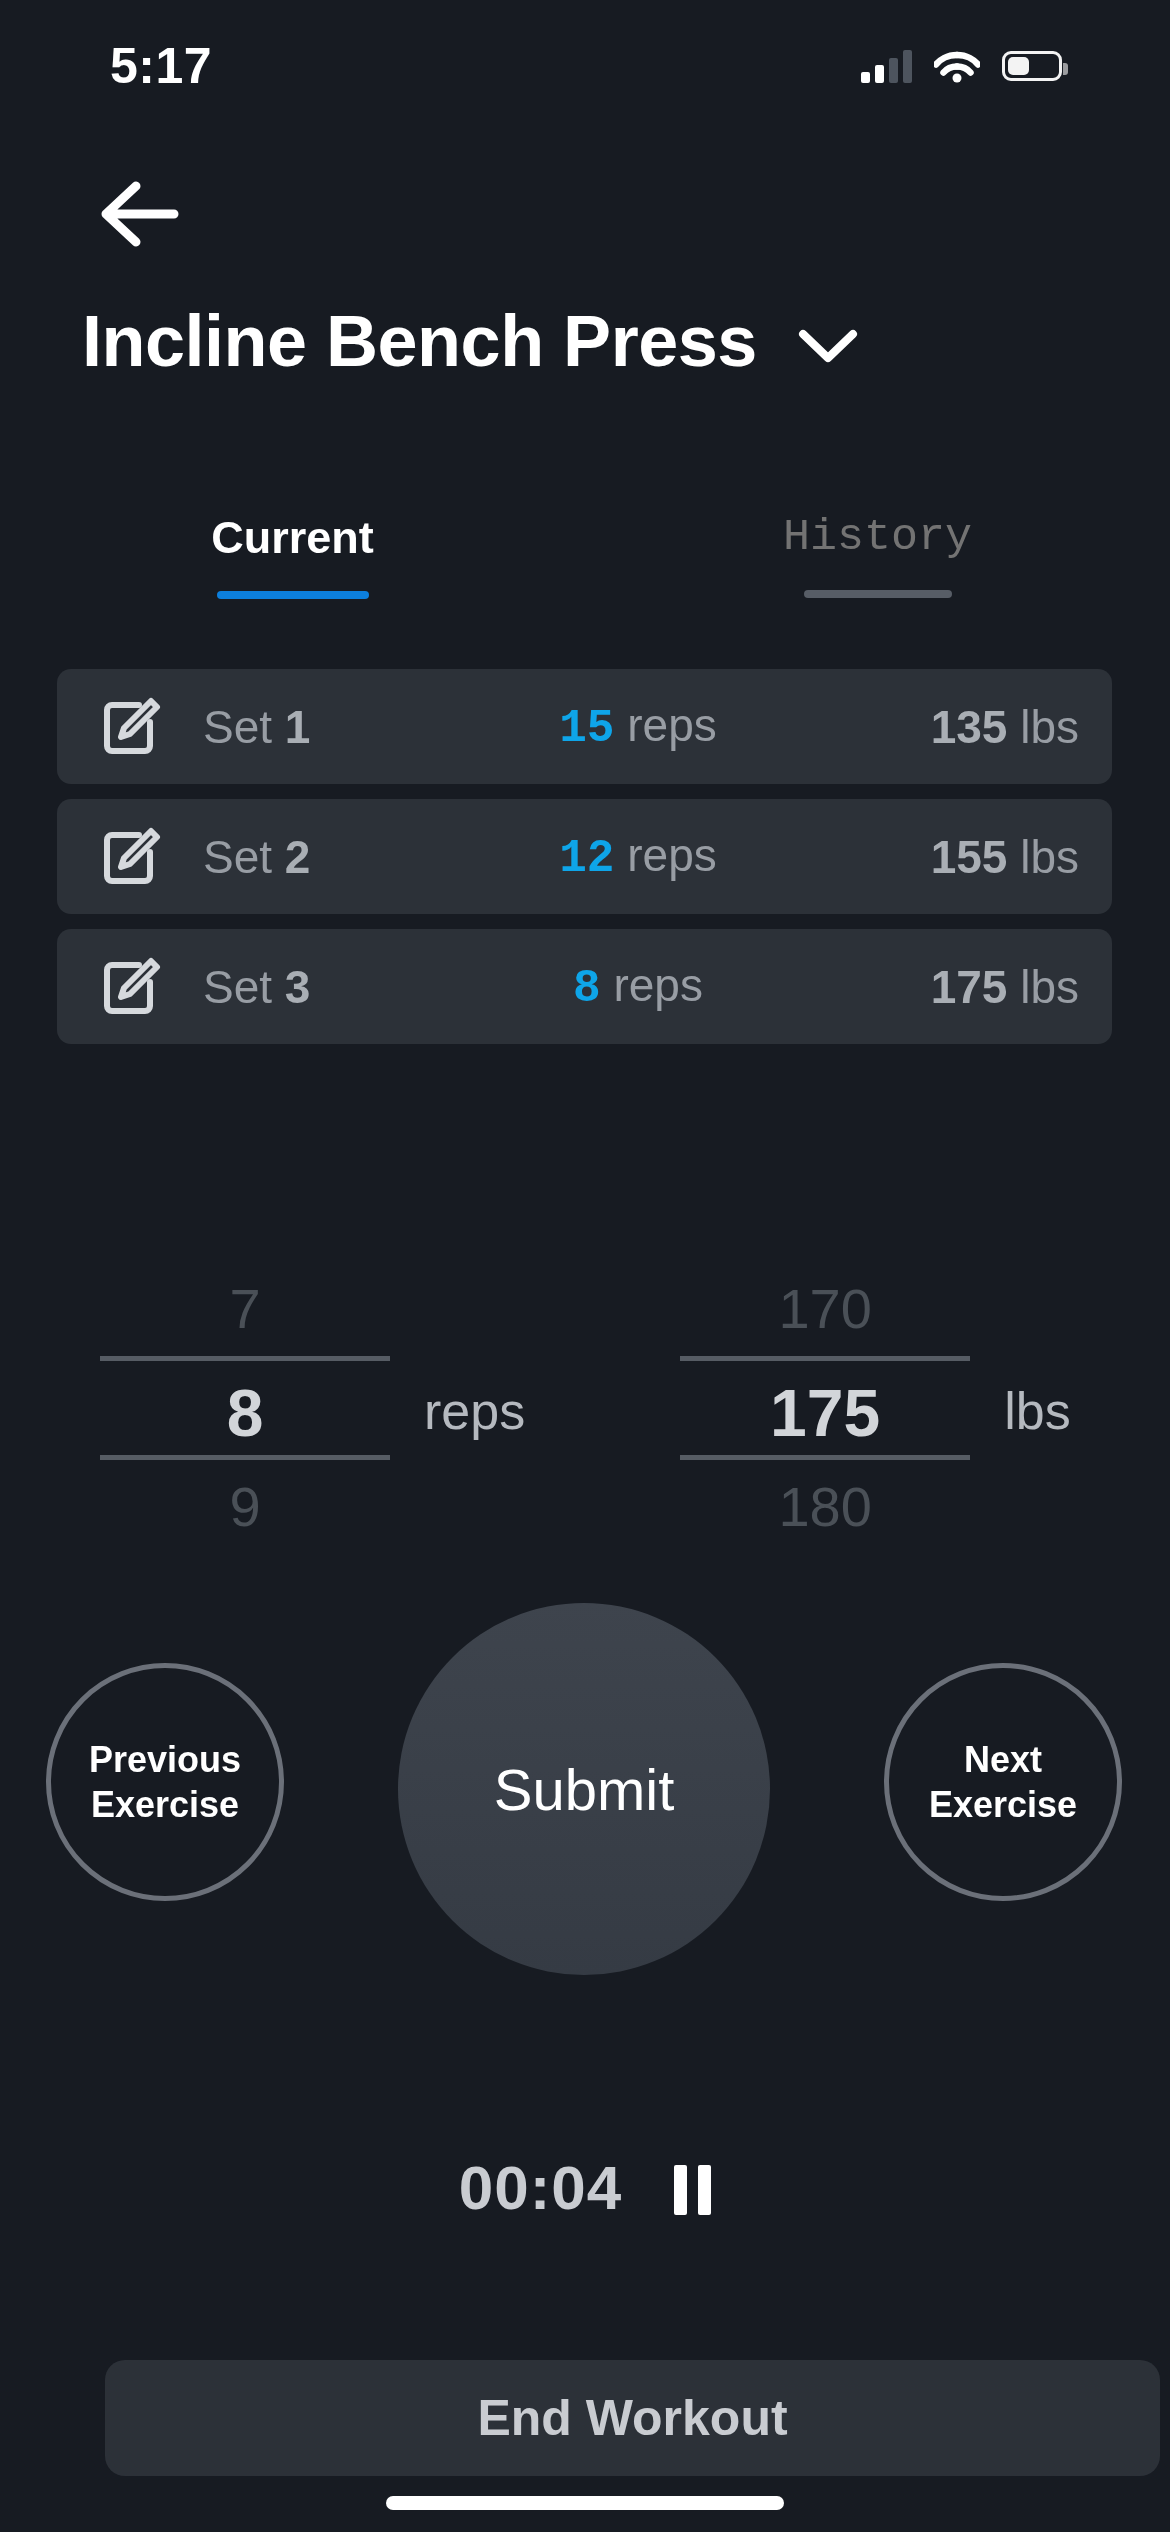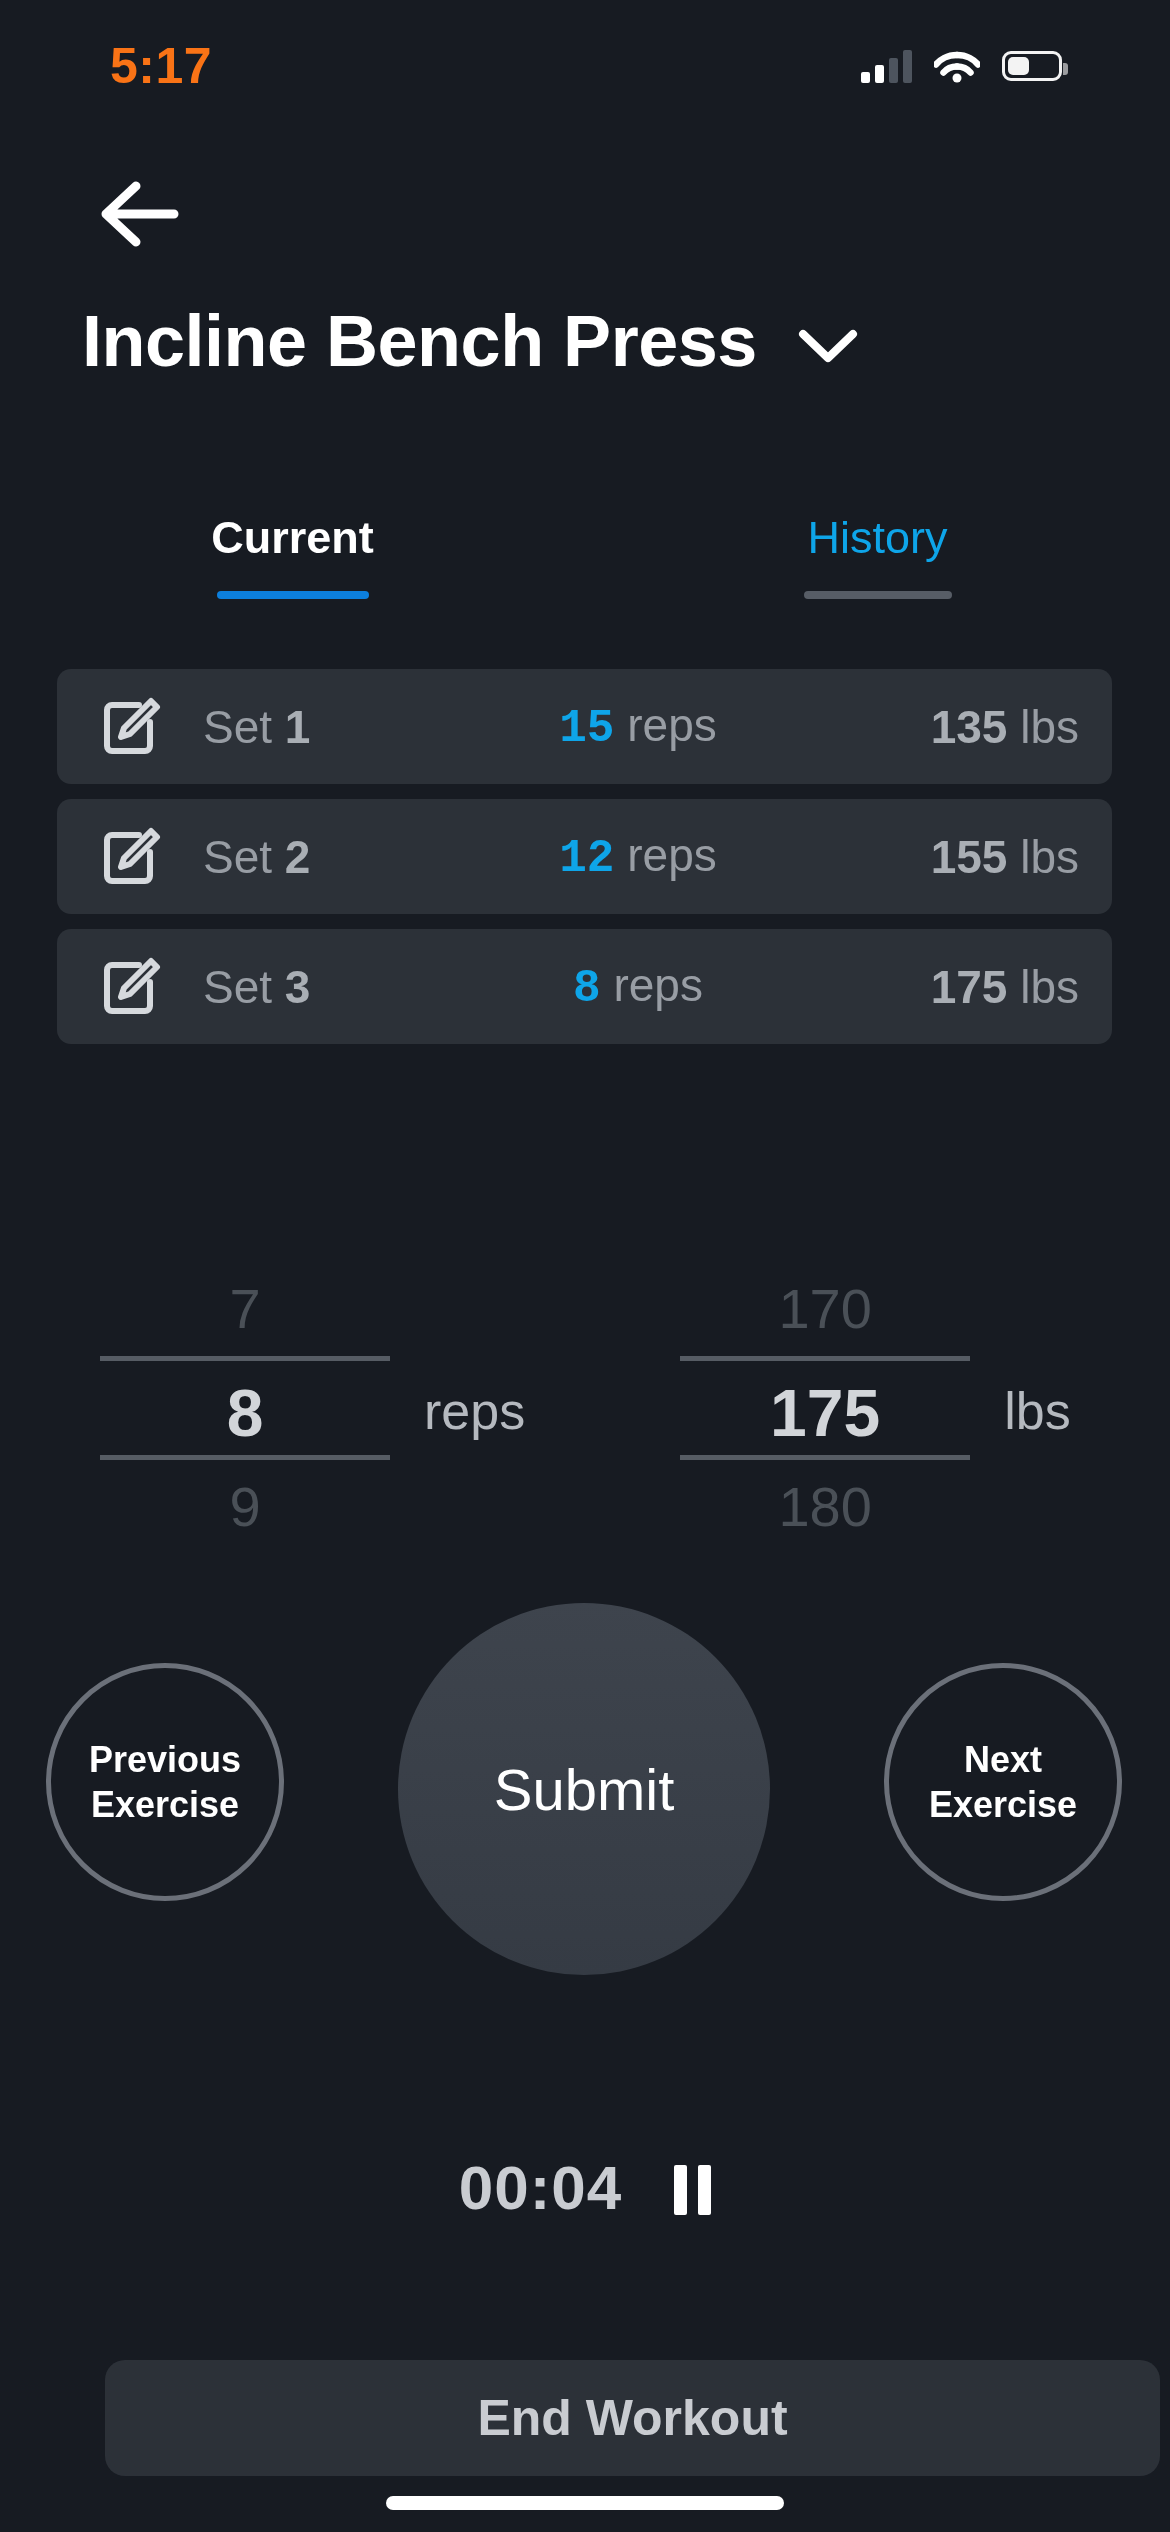--- a/index.html
+++ b/index.html
@@ -10,21 +10,21 @@
     overflow:hidden;
   }
   .phone { position:relative; width:1170px; height:2532px; background:#171b22; }
 
   
   .statusbar {
     position:absolute; top:0; left:0; width:1170px; height:132px;
     display:flex; align-items:center; justify-content:space-between;
     padding:0 108px 0 110px;
   }
-  .status-time { color:#f97316; font-size:50px; font-weight:600; letter-spacing:.5px; }
+  .status-time { color:#ffffff; font-size:50px; font-weight:600; letter-spacing:.5px; }
   .status-right { display:flex; align-items:center; gap:22px; }
   .sig { display:flex; align-items:flex-end; gap:5px; height:34px; }
   .sig i { display:block; width:9px; border-radius:2px; background:#ffffff; }
   .sig i.b1 { height:11px; }
   .sig i.b2 { height:18px; }
   .sig i.b3 { height:25px; background:#4d545e; }
   .sig i.b4 { height:33px; background:#4d545e; }
   .wifi { width:46px; height:34px; position:relative; }
   .battery { width:60px; height:30px; border:3px solid #ffffff; border-radius:9px; position:relative; opacity:.95; }
   .battery::after { content:""; position:absolute; right:-9px; top:9px; width:5px; height:12px;
@@ -40,21 +40,21 @@
     display:flex; align-items:center; padding-left:82px; gap:40px;
   }
   .title { color:#ffffff; font-size:72px; font-weight:700; letter-spacing:-.5px; white-space:nowrap; }
   .chev { margin-top:14px; }
 
   
   .tabs { position:absolute; top:512px; left:0; width:1170px; display:flex; }
   .tab { flex:1; display:flex; flex-direction:column; align-items:center; }
   .tab .lbl { font-size:45px; padding-bottom:27px; }
   .tab.active .lbl { color:#ffffff;font-weight:bold; }
-  .tab.inactive .lbl { color:#0ea5e9; }
+  .tab.inactive .lbl { color:#737373;font-family:Liberation Mono, monospace; }
   .tab .bar { height:8px; border-radius:4px; }
   .tab.active .bar { width:152px; background:#0c7fdd; }
   .tab.inactive .bar { width:148px; background:#575d66; }
 
   
   .sets { position:absolute; top:669px; left:57px; width:1055px; display:flex; flex-direction:column; gap:15px; }
   .setrow {
     height:115px; background:#2c3138; border-radius:14px;
     display:flex; align-items:center; padding:0 33px 0 42px;
   }

